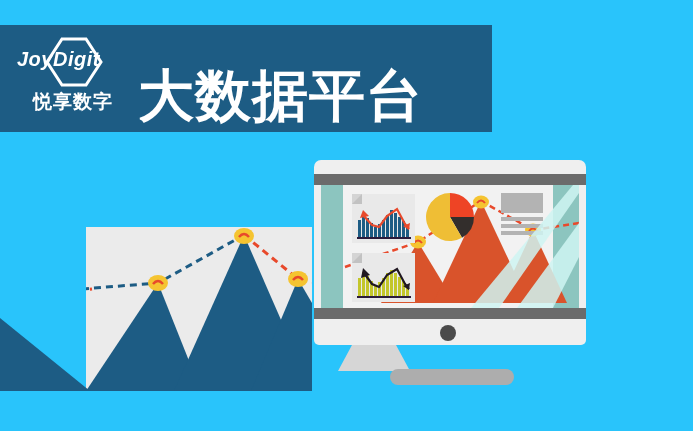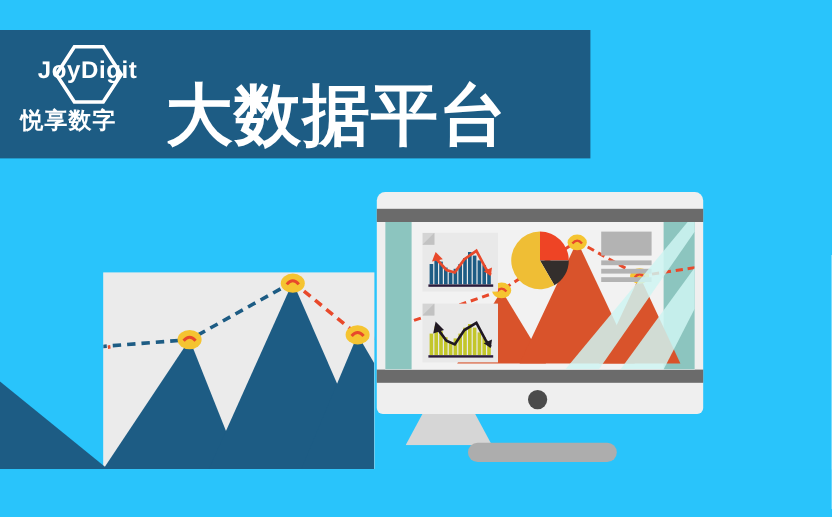--- a/index.html
+++ b/index.html
@@ -41,34 +41,35 @@
     left: 28px;
     top: 2px;
     width: 58px;
     height: 50px;
   }
   #logo-wordmark {
     position: absolute;
     left: 0;
     top: 14px;
     width: 112px;
-    text-align: center;
+    text-align: left;
     color: #ffffff;
     font-size: 20px;
     font-weight: bold;
+    font-style: italic;
     letter-spacing: 0.5px;
     line-height: 1;
     white-space: nowrap;
   }
   #logo-sub {
     position: absolute;
     left: 0;
     top: 57px;
     width: 112px;
-    text-align: left;
+    text-align: center;
     color: #ffffff;
     font-size: 19px;
     font-weight: bold;
     letter-spacing: 1px;
     line-height: 1;
     white-space: nowrap;
   }
   #banner-title {
     position: absolute;
     left: 138px;

